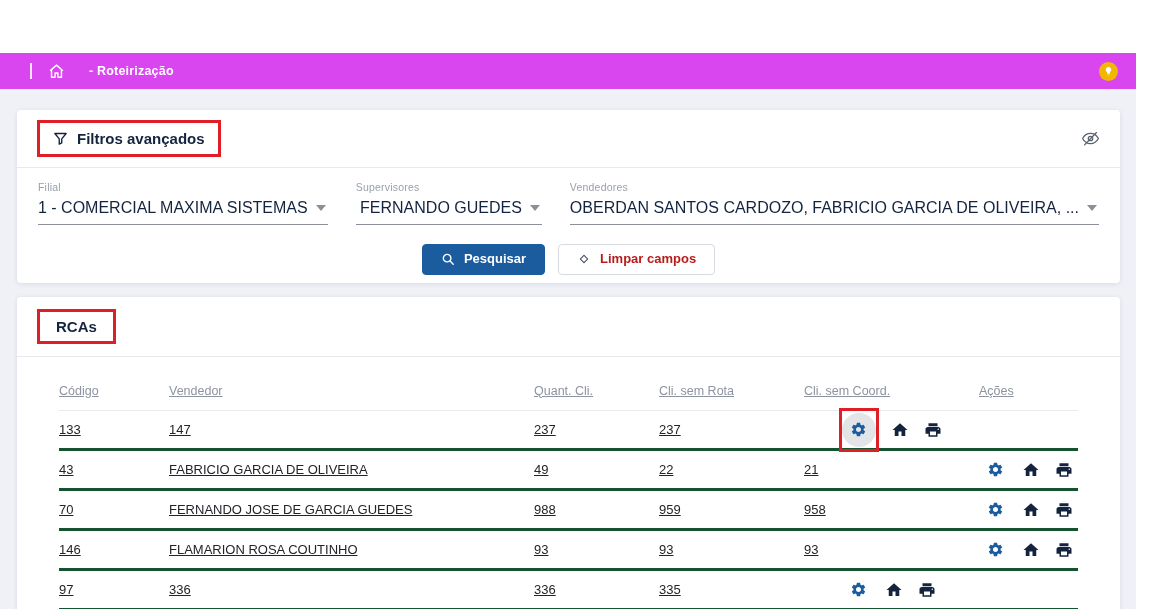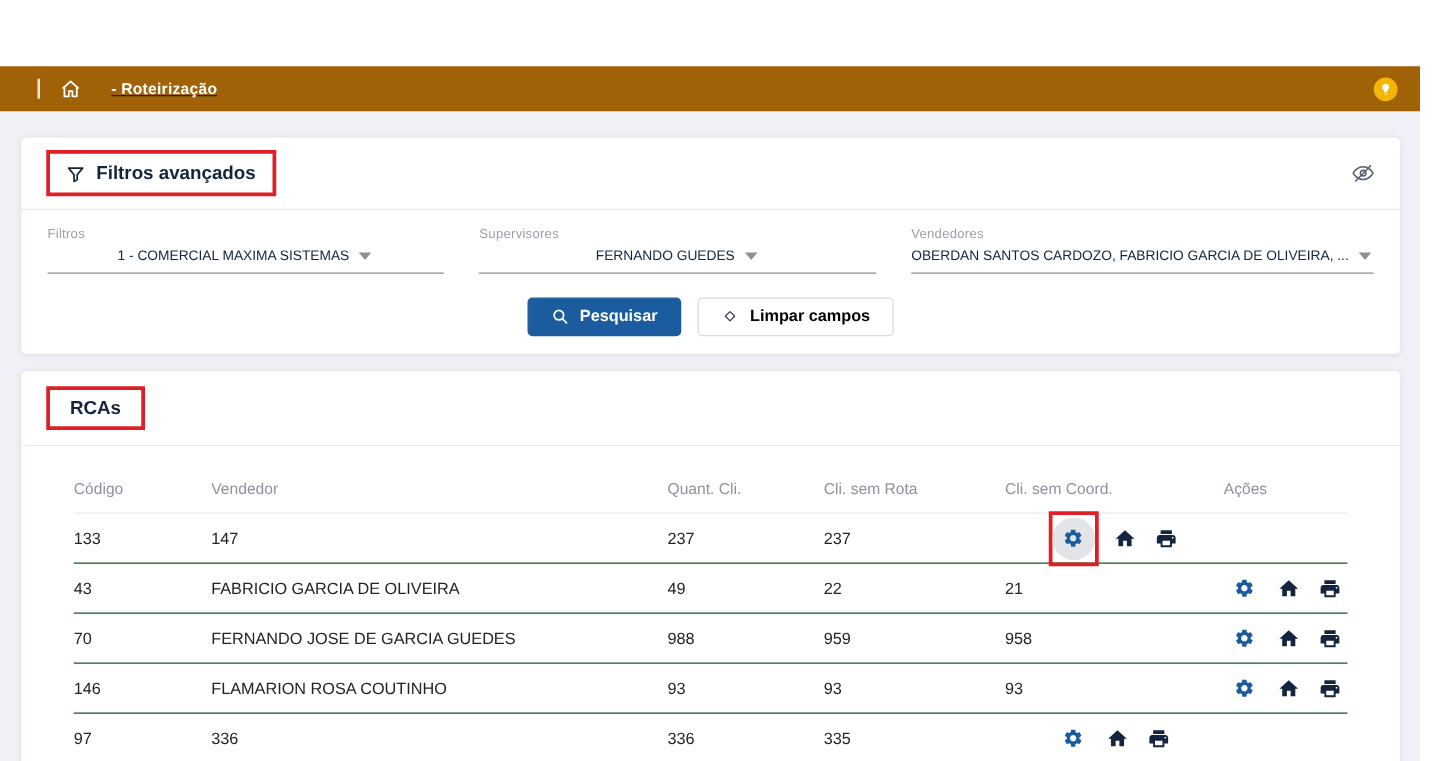--- a/index.html
+++ b/index.html
@@ -11,21 +11,21 @@
     overflow:hidden;
     color:#23242a;
   }
   .app-bg {
     position:absolute; left:0; top:53px; width:1136px; height:556px;
     background:#eff1f6;
   }
   
   .topbar {
     position:absolute; left:0; top:53px; width:1136px; height:36px;
-    background:#a16207; display:flex; align-items:center;text-decoration:underline;
+    background:#d946ef; display:flex; align-items:center;
   }
   .topbar .pipe {
     width:2px; height:16px; background:rgba(255,255,255,0.85);
     margin-left:30px;
   }
   .topbar .home-ic { margin-left:16px; display:flex; }
   .topbar .title {
     color:#ffffff; font-size:12.5px; font-weight:bold; margin-left:24px;
     letter-spacing:0.2px;
   }
@@ -42,65 +42,65 @@
   .card-filters { top:110px; height:173px; }
   .card-rcas    { top:297px; height:360px; }
   .card-head {
     display:flex; align-items:center; justify-content:space-between;
     padding:10px 20px; border-bottom:1px solid #e7e9ef; min-height:58px;
   }
   .annot {
     border:3px solid #e01e25;
   }
   .head-left {
-    display:inline-flex; align-items:flex-end; gap:9px; padding:7px 13px;
+    display:inline-flex; align-items:center; gap:9px; padding:7px 13px;
     font-size:15px; font-weight:bold; color:#14243f;
   }
   
   .fields {
     display:flex; gap:28px; padding:13px 21px 0 21px;
   }
   .field { flex:1; }
   .field .flabel {
     font-size:10.5px; color:#9aa0ab; letter-spacing:0.2px;
   }
   .field .fvalue {
-    display:flex; align-items:center; justify-content:center;
+    display:flex; align-items:center; justify-content:flex-end;
     border-bottom:1px solid #8b8f99; padding:6px 2px 7px 0;
-    font-size:11px; color:#14243f; font-weight:500;
+    font-size:16px; color:#14243f; font-weight:500;
     white-space:nowrap; overflow:hidden;
   }
   .caret {
     width:0; height:0; border-left:5px solid transparent;
     border-right:5px solid transparent; border-top:6px solid #8b8f99;
     margin-left:8px; flex:none;
   }
   
   .btn-row { display:flex; justify-content:center; gap:13px; margin-top:19px; }
   .btn {
     display:inline-flex; align-items:flex-end; gap:9px;
     font-size:13px; font-weight:bold; border-radius:4px;
     padding:8px 18px; cursor:pointer; height:31px;
   }
   .btn-primary { background:#1b5c9e; color:#ffffff; border:1px solid #1b5c9e; }
-  .btn-secondary { background:#ffffff; color:#000000; border:1px solid #d7dae1; }
+  .btn-secondary { background:#ffffff; color:#b91c1c; border:1px solid #d7dae1; }
   
   .rcas-title-row { padding:12px 20px; min-height:59px; display:flex; align-items:center;
     border-bottom:1px solid #e7e9ef; }
   .rcas-title { padding:6px 16px; font-size:15px; font-weight:bold; color:#14243f; }
   .table { padding:14px 42px 0 42px; }
   .trow {
     display:grid;
     grid-template-columns:110px 365px 125px 145px 175px 1fr;
-    align-items:center; height:40px; border-bottom:1px solid #14532d;
+    align-items:center; height:40px; border-bottom:3px solid #14532d;
     font-size:13px;
   }
   .trow.thead { color:#8d93a0; font-size:12.5px; border-bottom:1px solid #e8eaef; }
   .trow .c-acoes { text-align:left; }
-  .cell { white-space:nowrap; overflow:hidden; }
+  .cell { white-space:nowrap; overflow:hidden;text-decoration:underline; }
   .actions { display:flex; align-items:center; justify-content:center; gap:15px; }
   .icon-btn { display:flex; align-items:center; justify-content:center; cursor:pointer; }
   .gear-wrap { width:22px; height:22px; display:flex; align-items:center; justify-content:center; }
   .gear-wrap.hl {
     width:34px; height:34px; background:#e3e4e8; border-radius:50%;
   }
   .gear-annot { display:flex; align-items:center; justify-content:center; }
   .gear-annot.hl { border:3px solid #e01e25; padding:2px 0px; margin:-5px -3px; }
   svg { display:block; }
 </style>
@@ -140,21 +140,21 @@
       <svg width="19" height="19" viewBox="0 0 24 24" fill="none" stroke="#5a6270" stroke-width="1.6" stroke-linecap="round">
         <path d="M2 12s3.5-6.5 10-6.5S22 12 22 12s-3.5 6.5-10 6.5S2 12 2 12z"></path>
         <circle cx="12" cy="12" r="2.8"></circle>
         <line x1="4.5" y1="20" x2="19.5" y2="4.5"></line>
       </svg>
     </span>
   </div>
 
   <div class="fields">
     <div class="field">
-      <div class="flabel">Filtros</div>
+      <div class="flabel">Filial</div>
       <div class="fvalue">
         <span>1 - COMERCIAL MAXIMA SISTEMAS</span>
         <span class="caret"></span>
       </div>
     </div>
     <div class="field">
       <div class="flabel">Supervisores</div>
       <div class="fvalue">
         <span>FERNANDO GUEDES</span>
         <span class="caret"></span>

